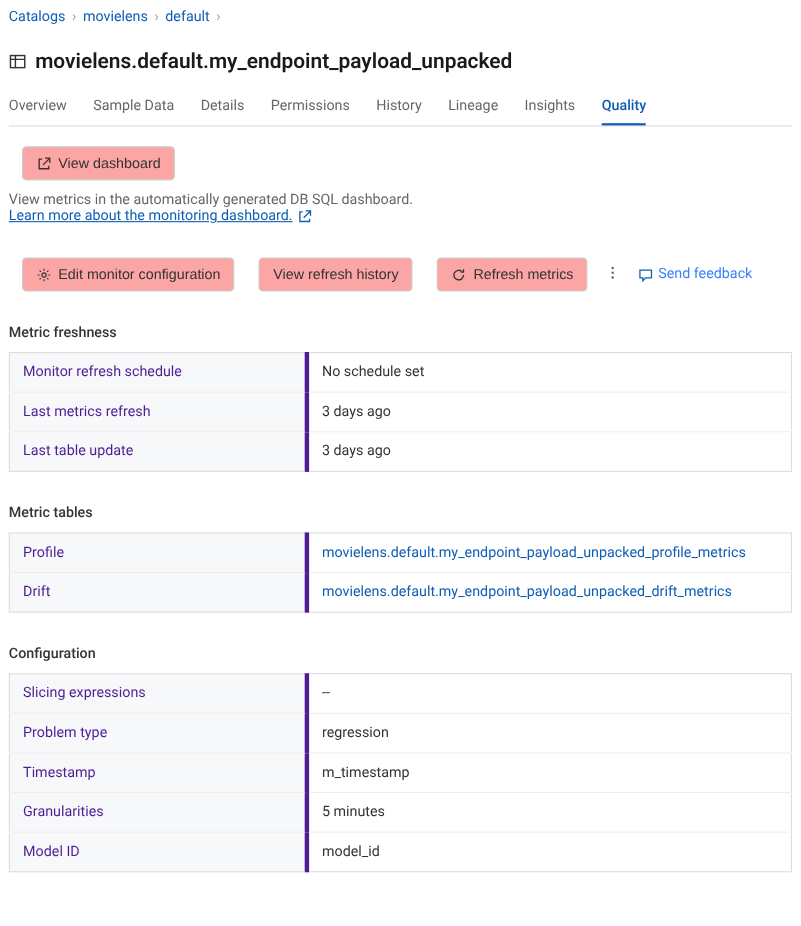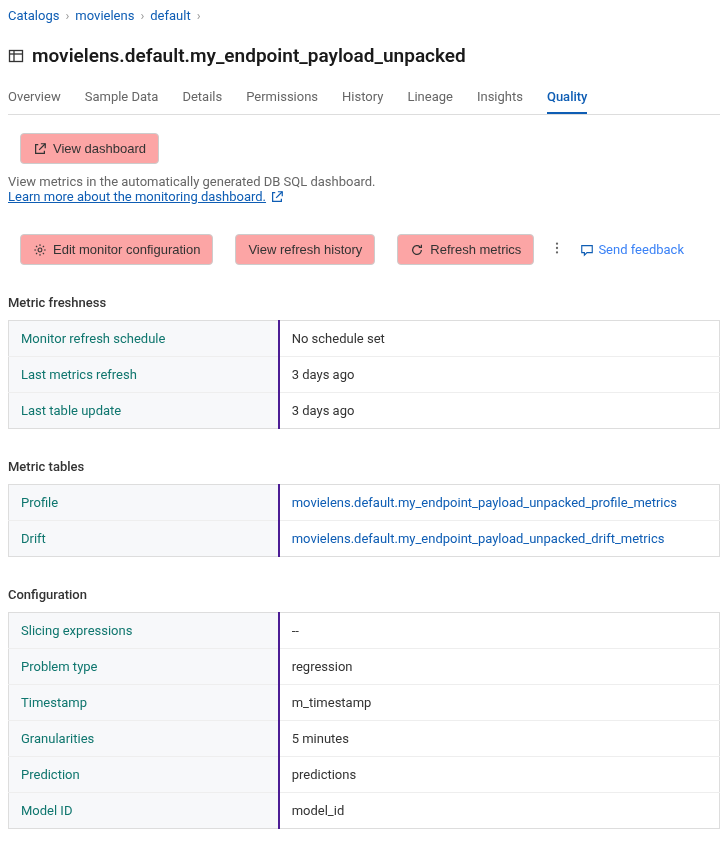--- a/index.html
+++ b/index.html
@@ -16,21 +16,21 @@
 .btn { display: inline-flex; align-items: center; gap: 6px; padding: 7px 12px; border: 1px solid #ccc; border-radius: 4px; background: #fca5a5; font-size: 13px; color: #333; cursor: pointer; margin-left: 12px; }
 .helper-text { color: #666; font-size: 13px; margin-top: 10px; }
 .link { color: #0e5db4; text-decoration: underline; cursor: pointer; display: inline-flex; align-items: center; gap: 4px; }
 .action-row { display: flex; align-items: center; gap: 10px; margin-top: 30px; margin-bottom: 30px; }
 .kebab { padding: 4px 6px; cursor: pointer; color: #666; }
 .feedback { color: #3b82f6; display: inline-flex; align-items: center; gap: 4px; cursor: pointer; font-size: 13px; }
 .section-title { font-size: 13px; font-weight: 500; color: #333; margin-bottom: 10px; }
 .info-table { width: 100%; border-collapse: collapse; border: 1px solid #ddd; margin-bottom: 30px; }
 .info-table td { padding: 10px 12px; border-bottom: 1px solid #eee; font-size: 13px; }
 .info-table tr:last-child td { border-bottom: none; }
-.info-table td.label { width: 38%; background: #f7f8fa; color: #0f766e; border-right: 2px solid #4c1d95; }
+.info-table td.label { width: 38%; background: #f7f8fa; color: #4c1d95; border-right: 4px solid #4c1d95; }
 .info-table td.value { color: #333; }
 .info-table td.value .link-val { color: #0e5db4; cursor: pointer; text-align: right; }
 .icon-svg { width: 14px; height: 14px; flex-shrink: 0; }
 </style>
 </head>
 <body>
 
 
 
 
@@ -167,24 +167,20 @@
   </tr>
   <tr>
     <td class="label">Timestamp</td>
     <td class="value">m_timestamp</td>
   </tr>
   <tr>
     <td class="label">Granularities</td>
     <td class="value">5 minutes</td>
   </tr>
   <tr>
-    <td class="label">Prediction</td>
-    <td class="value">predictions</td>
-  </tr>
-  <tr>
     <td class="label">Model ID</td>
     <td class="value">model_id</td>
   </tr>
 
 </tbody>
   </table>
 
 
 
 

